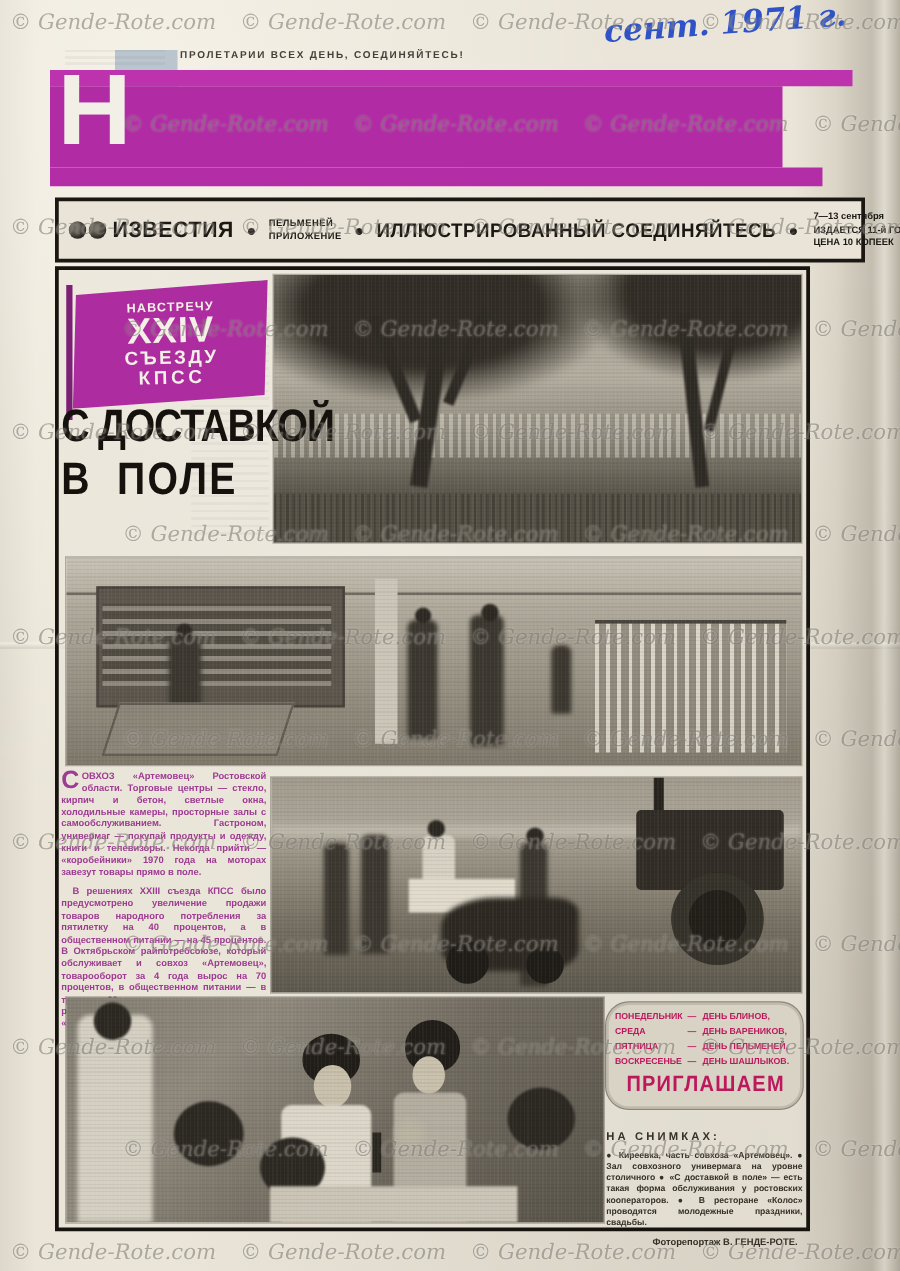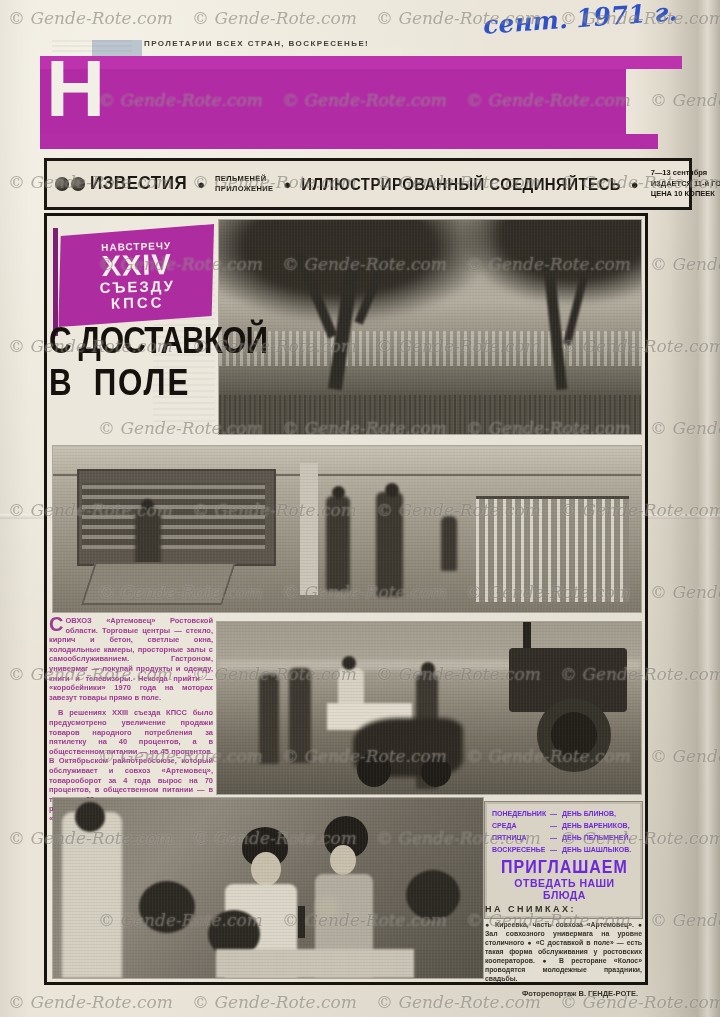--- a/index.html
+++ b/index.html
@@ -114,43 +114,43 @@
   .moto-wheel{border-radius:50%;background:#1f1c17;}
   
   .photo4{left:6px;top:582px;width:430px;height:180px;
     background:linear-gradient(135deg,#837d72 0%,#8f897d 28%,#716b60 58%,#575248 100%);}
   .blouse{background:#dbd6c8;border-radius:8px 8px 0 0;filter:blur(1px);}
   .face{background:#c9c0ac;border-radius:50%;filter:blur(.5px);}
   .hair{background:#211d18;border-radius:50% 50% 45% 45%;filter:blur(.5px);}
   .table{left:38%;bottom:0;width:46%;height:16%;background:#c9c4b5;filter:blur(1px);}
   .bottle{background:#2a2620;}
   
-  .menu{left:438px;top:586px;width:157px;height:116px;background:#d8d3c4;
-    box-shadow:0 0 0 1px #8b857a, inset 0 0 0 2px rgba(120,114,104,.25);padding:6px 5px 0 7px;box-sizing:border-box;color:#6d28d9;}
+  .menu{left:438px;top:586px;width:157px;height:85px;background:#d8d3c4;
+    box-shadow:0 0 0 1px #8b857a, inset 0 0 0 2px rgba(120,114,104,.25);padding:6px 5px 0 7px;box-sizing:border-box;color:#be185d;border-radius:18px;}
   .menu-row{display:grid;grid-template-columns:58px 12px 1fr;font-size:7px;font-weight:800;line-height:12px;}
   .menu-invite1{font-size:16px;font-weight:900;letter-spacing:1px;text-align:center;margin-top:3px;transform:scaleY(1.1);}
   .menu-invite2{font-size:10.5px;font-weight:900;text-align:center;letter-spacing:.5px;}
   
   .caption{left:438px;top:688px;width:157px;color:#353028;}
   .cap-header{font-size:9px;font-weight:900;letter-spacing:2.5px;margin-bottom:6px;}
   .cap-body{font-size:6.9px;line-height:9px;font-weight:700;text-align:justify;}
   .cap-credit{font-size:7.5px;font-weight:800;text-align:right;margin-top:6px;padding-right:4px;}
 </style>
 </head>
 <body>
 
 <div class="page">
 
   <div class="abs blue-patch"></div>
   <div class="abs ghost-col2"></div>
   <div class="abs fold-mid"></div>
   <div class="abs fold-right"></div>
 
   <div class="abs handwriting">сент. 1971 г.</div>
-  <div class="abs slogan">ПРОЛЕТАРИИ ВСЕХ СТРАН, ВОСКРЕСЕНЬЕ!</div>
+  <div class="abs slogan">ПРОЛЕТАРИИ ВСЕХ ДЕНЬ, СОЕДИНЯЙТЕСЬ!</div>
 
   <div class="abs mh-strip-top"></div>
   <div class="abs mh-main"></div>
   <div class="abs mh-strip-bot"></div>
   <div class="abs mh-initial">Н</div>
 
   <div class="abs infobar">
     <span class="medals">
       <span class="medal"></span>
       <span class="medal"></span>
@@ -277,21 +277,20 @@
             <span>—</span>
             <span>ДЕНЬ ПЕЛЬМЕНЕЙ,</span>
           </div>
           <div class="menu-row">
             <span>ВОСКРЕСЕНЬЕ</span>
             <span>—</span>
             <span>ДЕНЬ ШАШЛЫКОВ.</span>
           </div>
         </div>
       <div class="menu-invite1">ПРИГЛАШАЕМ</div>
-      <div class="menu-invite2">ОТВЕДАТЬ НАШИ БЛЮДА</div>
     </div>
 
     <div class="abs caption">
       <div class="cap-header">НА СНИМКАХ:</div>
       <div class="cap-body">● Киреевка, часть совхоза «Артемовец». ● Зал совхозного универмага на уровне столичного ● «С доставкой в поле» — есть такая форма обслуживания у ростовских кооператоров. ● В ресторане «Колос» проводятся молодежные праздники, свадьбы.</div>
       <div class="cap-credit">Фоторепортаж В. ГЕНДЕ-РОТЕ.</div>
     </div>
 
   </div>
 

